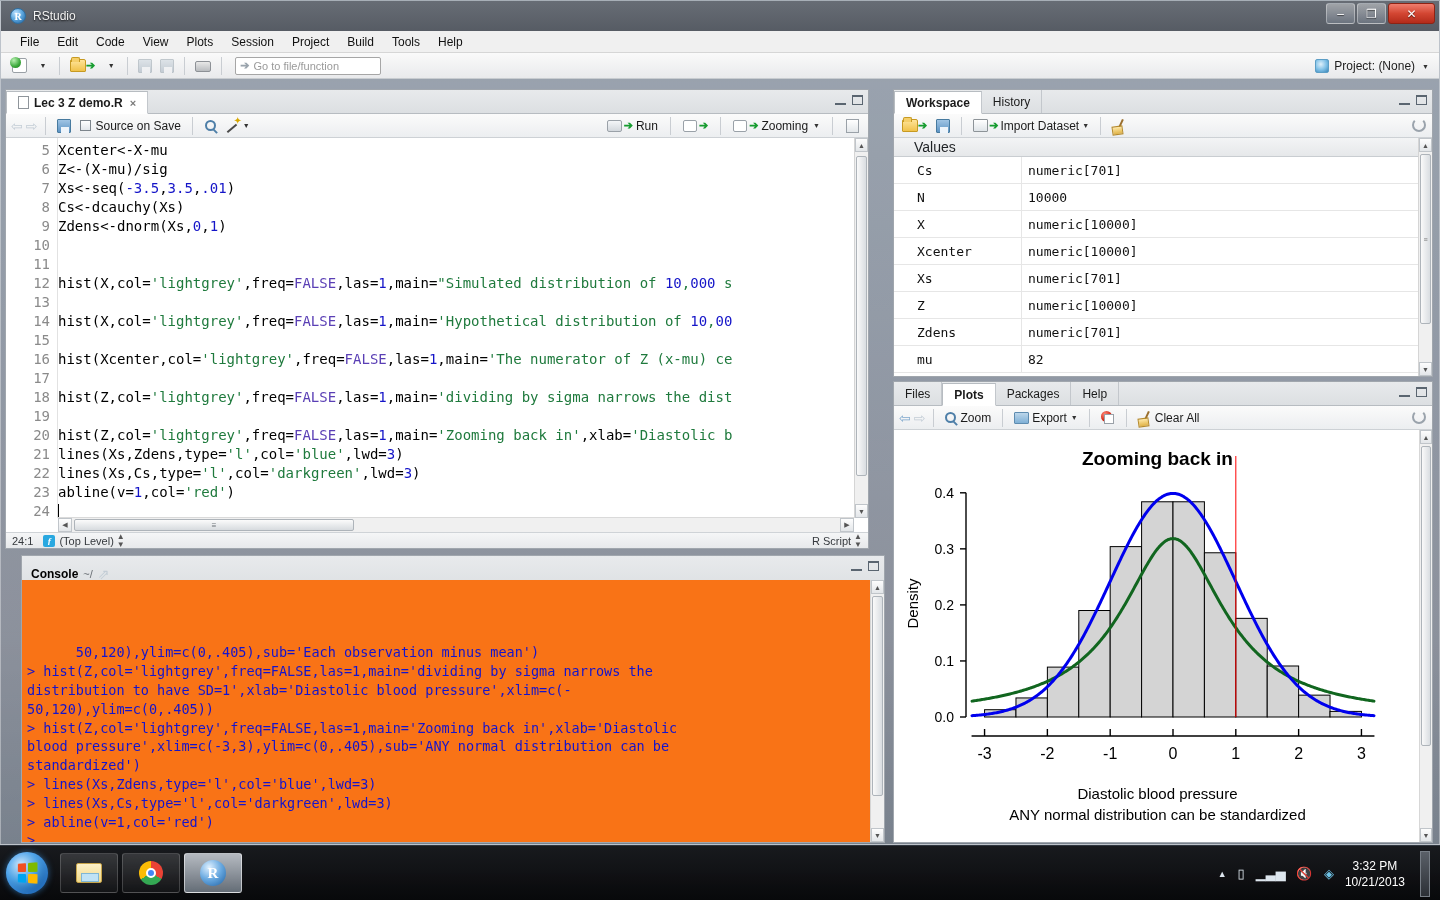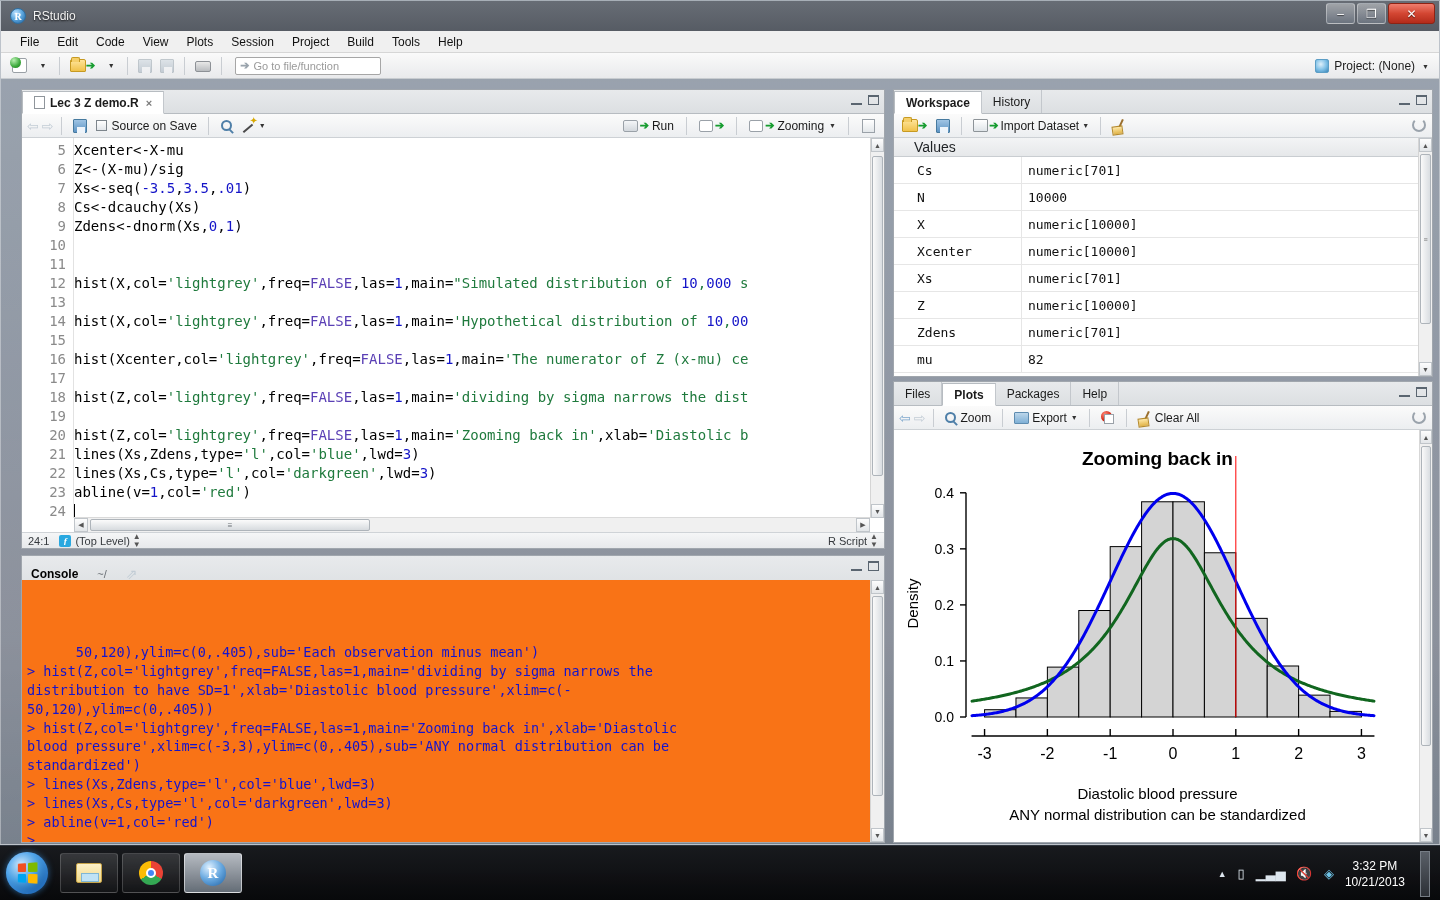--- a/index.html
+++ b/index.html
@@ -131,21 +131,21 @@
     display: flex; align-items: center; gap: 3px; padding: 0 5px;
     font-size: 12px; color: #1b1b1b; position: relative;
   }
   .refresh-ico {
     position: absolute; right: 6px; top: 4px;
     width: 14px; height: 14px; border: 2px solid #9aa3ac; border-radius: 50%;
     border-top-color: transparent;
   }
 
   
-  #source { left: 20px; top: 88px; width: 864px; height: 460px; }
+  #source { left: 4px; top: 88px; width: 864px; height: 460px; }
   #src-body { position: absolute; left: 0; top: 48px; right: 0; bottom: 0; background:#fff; }
   .gutter {
     position: absolute; left: 0; top: 0; width: 52px; bottom: 30px;
     background: #fff; border-right: 1px solid #e2e2e2;
     font-family: "DejaVu Sans Mono", monospace; font-size: 14px;
     color: #8a8a8a; text-align: right; padding-top: 3px;
   }
   .gutter div { height: 19px; line-height: 19px; padding-right: 7px; }
   .codearea {
     position: absolute; left: 52px; top: 0; right: 14px; bottom: 30px;
@@ -203,21 +203,21 @@
     display:flex; align-items:center; justify-content:center; margin: 0 4px 0 10px;
     font-family:"Liberation Serif", serif;
   }
   .spin { font-size: 8px; margin-left: 3px; color:#555; line-height: 8px; }
 
   
   #console { left: 20px; top: 554px; width: 864px; height: 288px; }
   .console-title {
     height: 36px; background: linear-gradient(180deg,#e8eaec,#dcdfe2);
     border-bottom: 1px solid #b7bcc1; display:flex; align-items:center;
-    padding-left: 9px; gap: 19px; position: relative;
+    padding-left: 9px; gap: 5px; position: relative;
   }
   .console-title b { font-size: 12px; }
   .console-title .path { color: #6b7076; font-size: 11px; }
   #console-body {
     position: absolute; left: 0; top: 24px; right: 14px; bottom: 0;
     overflow: hidden; background: #f97316;
     font-family: "DejaVu Sans Mono", monospace; font-size: 13.5px;
     color: #1414cd; line-height: 18.8px; padding: 1px 8px 0 5px; white-space: pre-wrap;
   }
   #console-body .clip { height: 6px; overflow: hidden; }

